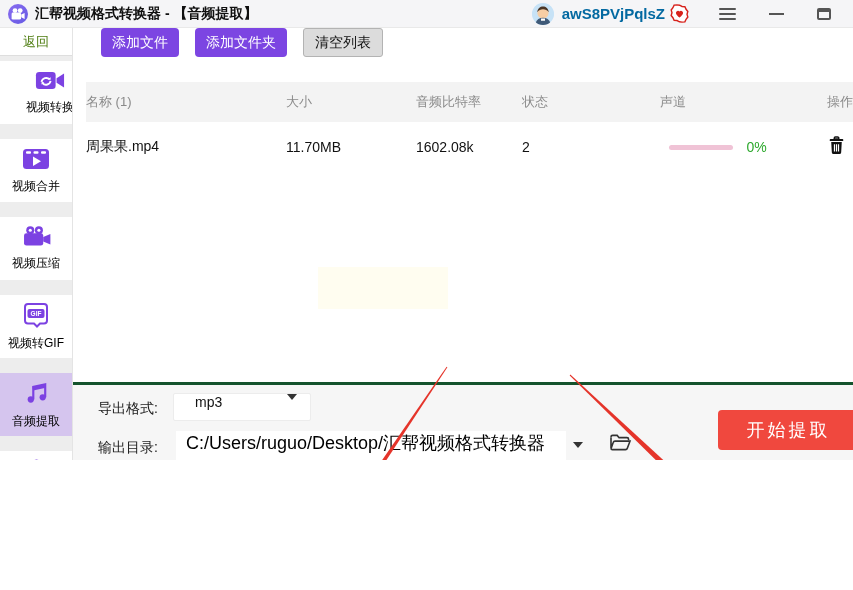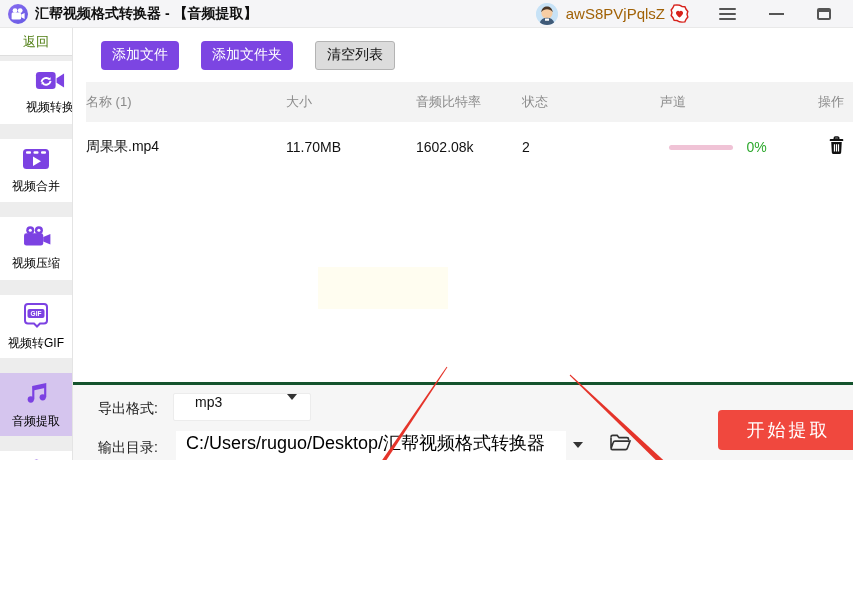--- a/index.html
+++ b/index.html
@@ -7,52 +7,52 @@
   body { font-family:"Liberation Sans","DejaVu Sans",sans-serif; background:#fff; }
   #app { position:relative; width:853px; height:460px; background:#fff; overflow:hidden; }
 
   
   .titlebar { position:absolute; left:0; top:0; width:853px; height:28px;
     background:#f5f5f7; border-bottom:1px solid #e9e9e9; display:flex; align-items:center; }
   .app-icon { width:20px; height:20px; margin-left:8px; flex:0 0 auto; }
   .app-title { margin-left:7px; font-size:14px; font-weight:700; color:#101010; white-space:nowrap; }
   .tb-right { margin-left:auto; display:flex; align-items:center; }
   .avatar { width:22px; height:22px; border-radius:50%; overflow:hidden; background:#cfe6f8; }
-  .username { font-size:15px; color:#a16207; margin:0 5px 0 8px; }
+  .username { font-size:15px; color:#0369a1; margin:0 5px 0 8px;font-weight:bold; }
   .vip-badge { width:19px; height:19px; }
   .menu-btn { margin-left:30px; width:17px; display:flex; flex-direction:column; gap:3px; cursor:pointer; }
   .menu-btn i { display:block; height:2px; background:#555; border-radius:1px; }
   .min-btn { margin-left:33px; width:15px; height:2px; background:#555; cursor:pointer; }
   .max-btn { margin-left:33px; margin-right:22px; width:14px; height:12px;
     border:2px solid #555; border-radius:2px; position:relative; cursor:pointer; }
   .max-btn::before { content:""; position:absolute; left:-1px; top:-1px; right:-1px; height:3px; background:#555; }
 
   
   .sidebar { position:absolute; left:0; top:28px; width:72px; bottom:0; background:#ededed; }
   .back-btn { height:28px; background:#fff; border-bottom:1px solid #dedede;
     display:flex; align-items:center; justify-content:center; font-size:13px; color:#4d7c0f; cursor:pointer; }
   .side-item { width:72px; height:63px; margin-top:15px; background:#fff;
     display:flex; flex-direction:column; align-items:center; justify-content:center; gap:3px; cursor:pointer; }
   .side-item.first { margin-top:5px;padding-left:28px; }
   .side-item.selected { background:#d5c5ee; }
   .side-label { font-size:12px; color:#000; white-space:nowrap; }
 
   
   .main { position:absolute; left:72px; top:28px; right:0; bottom:0; background:#fff; border-left:1px solid #e4e4e4; }
-  .toolbar { height:54px; display:flex; align-items:center; padding-left:28px; gap:22px; }
+  .toolbar { height:54px; display:flex; padding-left:28px; gap:16px; }
   .btn-purple { background:#7c45e2; color:#fff; font-size:14px; height:29px; padding:0 11px;
     border:none; border-radius:4px; display:flex; align-items:center; cursor:pointer; white-space:nowrap; }
   .btn-gray { background:#dcdcdc; color:#111; font-size:14px; height:29px; padding:0 11px;
     border:1px solid #b3b3b3; border-radius:3px; display:flex; align-items:center; cursor:pointer; white-space:nowrap; }
 
   .table { margin-left:13px; width:768px; }
   .thead, .trow { display:grid; grid-template-columns:200px 130px 106px 138px 116px 78px; align-items:center; }
   .thead { height:40px; background:#f3f3f3; font-size:13px; color:#8a8a8a; }
   .thead > div, .trow > div { }
-  .thead .col-action { text-align:right; padding-right:10px; }
+  .thead .col-action { text-align:right; padding-right:1px; }
   .trow { height:50px; font-size:14px; color:#111; background:#fff; }
   .cell-status { display:flex; align-items:center; justify-content:center; gap:13px; }
   .pbar { width:64px; height:5px; background:#f0c3d6; border-radius:3px; overflow:hidden; }
   .pbar-fill { height:100%; background:#e87fae; width:0%; }
   .ppercent { font-size:14px; color:#2ea92e; }
   .cell-action { display:flex; justify-content:flex-end; padding-right:9px; }
   .trash { cursor:pointer; }
 
   .watermark { position:absolute; left:318px; top:267px; width:130px; height:42px; background:#fffdf0; }
 

